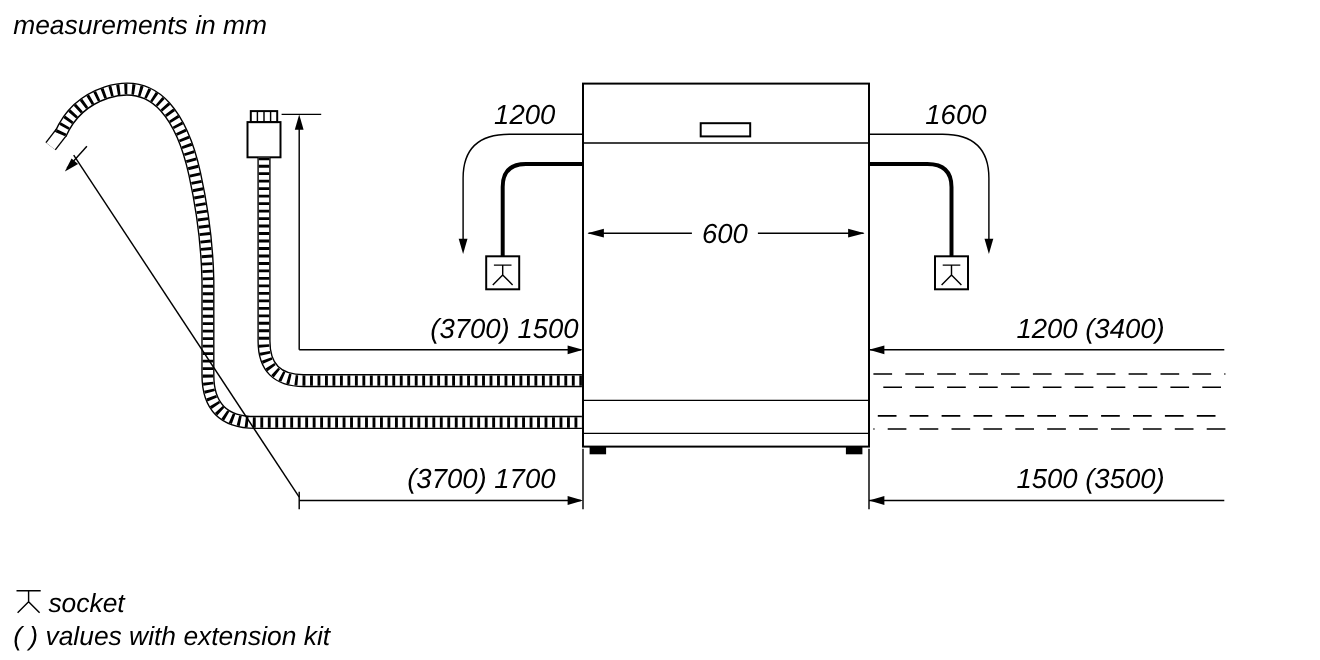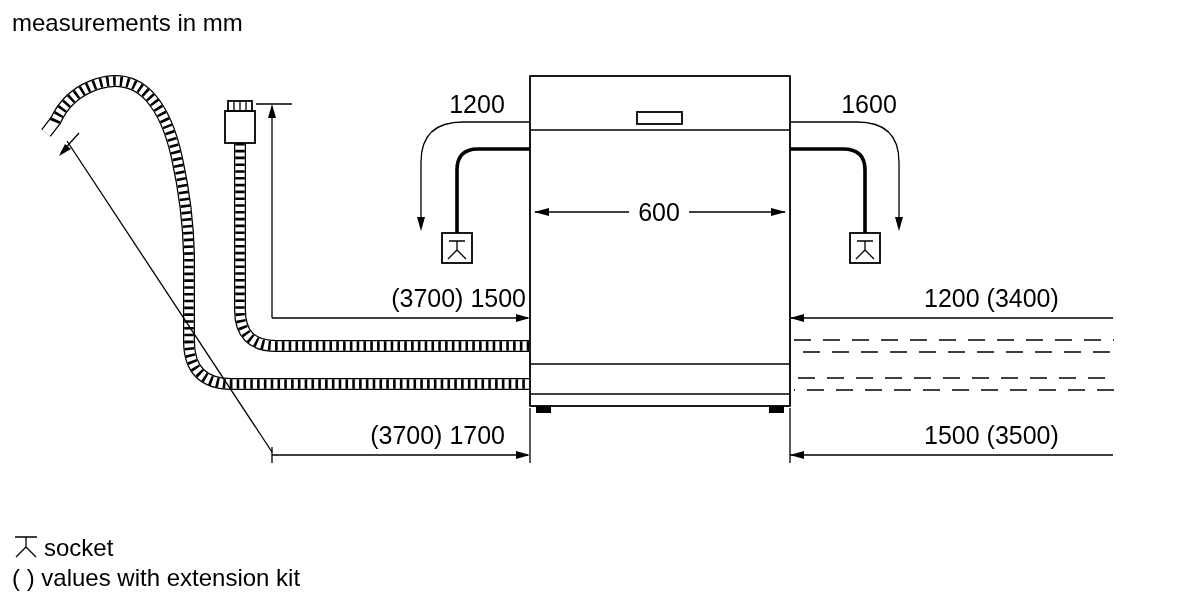--- a/index.html
+++ b/index.html
@@ -3,20 +3,21 @@
 <meta charset="utf-8">
 <style>
   html, body { margin: 0; padding: 0; background: #ffffff; }
   .screen {
     position: relative;
     width: 1200px;
     height: 600px;
     background: #ffffff;
     overflow: hidden;
     font-family: "Liberation Sans", sans-serif;
+    font-style: italic;
   }
   svg { display: block; }
   svg text {
     font-family: "Liberation Sans", sans-serif;
     fill: #000000;
   }
   .dim-label { font-size: 25px; }
   .ui-label  { font-size: 24px; }
   .outline   { fill: none; stroke: #000000; stroke-width: 1.8; }
   .thin      { fill: none; stroke: #000000; stroke-width: 1.3; }

